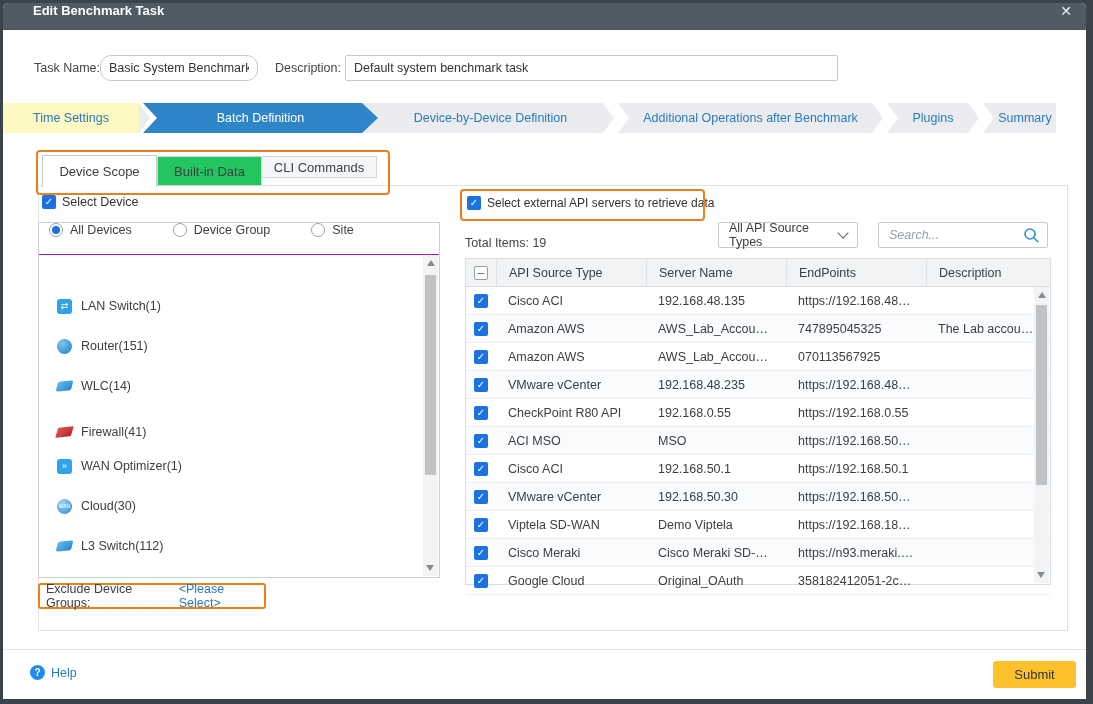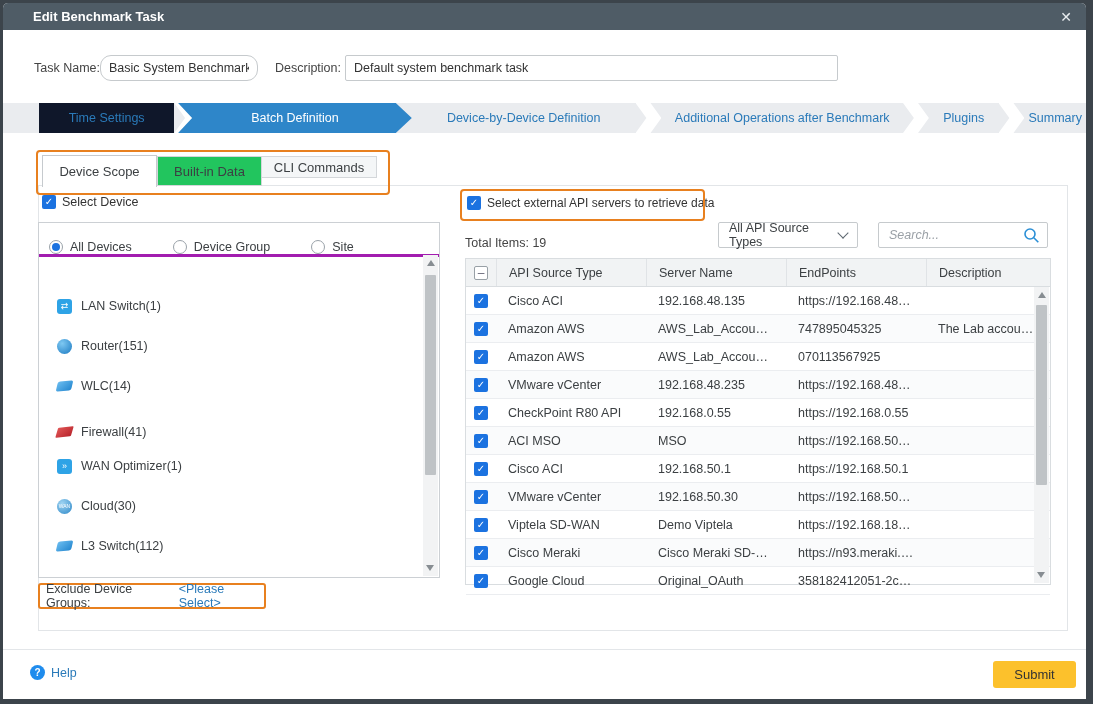--- a/index.html
+++ b/index.html
@@ -2,34 +2,34 @@
 <html><head>
 <meta charset="utf-8">
 <style>
   html,body{margin:0;padding:0;}
   body{width:1093px;height:704px;background:#3c444b;position:relative;overflow:hidden;
        font-family:"Liberation Sans","DejaVu Sans",sans-serif;color:#3c4043;font-size:12.5px;}
   #dialog{position:absolute;left:3px;top:3px;width:1083px;height:696px;background:#fff;
           border-radius:5px 5px 0 0;}
   
   .titlebar{position:absolute;left:0;top:0;width:100%;height:27px;background:#4f5c66;
-            border-radius:5px 5px 0 0;display:flex;align-items:center;box-sizing:border-box;
+            border-radius:5px 5px 0 0;display:flex;align-items:flex-start;box-sizing:border-box;
             padding:0 14px 0 30px;}
   .titlebar .ttl{color:#fff;font-size:13px;font-weight:600;flex:1;}
   .titlebar .close{color:#e9edf0;font-size:14px;cursor:pointer;}
   
   .flabel{position:absolute;color:#444;}
   .tinput{position:absolute;height:26px;border:1px solid #c6cacd;border-radius:2px;
           box-sizing:border-box;padding:0 8px;font-size:12.5px;color:#333;
           font-family:inherit;background:#fff;}
   
   .wbar{position:absolute;left:0;top:100px;width:1083px;height:30px;background:#eaecef;
         display:flex;align-items:stretch;font-size:12.5px;}
   .wseg{display:flex;align-items:center;justify-content:center;color:#2a7ab9;white-space:nowrap;}
-  .wseg.first{background:#0f172a;width:136px;margin-left:36px;}
+  .wseg.first{background:#fef9c3;width:136px;}
   .wchev{width:26px;background:#fff;
          clip-path:polygon(0 0,58% 0,100% 50%,58% 100%,0 100%,42% 50%);}
   .wseg.active{background:#2e86c9;color:#fff;width:235px;margin-left:-22px;z-index:1;
        clip-path:polygon(0 0,calc(100% - 16px) 0,100% 50%,calc(100% - 16px) 100%,0 100%,14px 50%);}
   .w3{width:225px}.w4{width:243px}.w5{width:70px}.w6{width:62px}
   .wfill{flex:1;background:#fff;}
   
   .panel{position:absolute;left:35px;top:182px;width:1030px;height:446px;background:#fff;
          border:1px solid #e2e5e8;box-sizing:border-box;}
   .tab{position:absolute;display:flex;align-items:center;justify-content:center;
@@ -45,21 +45,21 @@
   .cb.on{background:#1b72e0;color:#fff;font-size:10px;font-weight:700;line-height:1;}
   .cb.indet{background:#fff;border:1px solid #98a0a6;color:#667;font-size:12px;line-height:1;}
   .radio{width:14px;height:14px;border:1px solid #9aa2a9;border-radius:50%;box-sizing:border-box;
          display:inline-block;position:relative;background:#fff;flex:0 0 auto;cursor:pointer;}
   .radio.sel::after{content:"";position:absolute;left:2px;top:2px;width:8px;height:8px;
          border-radius:50%;background:#1b72e0;}
   .ckrow{position:absolute;display:flex;align-items:center;gap:6px;color:#333;}
   
   .devbox{position:absolute;left:35px;top:219px;width:402px;height:356px;
           border:1px solid #ccd0d4;box-sizing:border-box;background:#fff;}
-  .radiorow{height:31px;border-bottom:3px solid #a21caf;display:flex;align-items:flex-end;}
+  .radiorow{height:31px;border-bottom:1px solid #a21caf;display:flex;align-items:flex-start;}
   .radiorow .ritem{display:flex;align-items:center;gap:7px;}
   .devlist{position:absolute;left:0;top:31px;right:16px;bottom:0;overflow:hidden;}
   .dev-item{position:absolute;left:18px;display:flex;align-items:center;height:20px;cursor:pointer;}
   .dev-icon{width:15px;height:15px;margin-right:9px;display:inline-flex;align-items:center;
             justify-content:center;color:#fff;font-size:9px;line-height:1;flex:0 0 auto;}
   .lan-switch-icon{background:#2ea3e6;border-radius:3px;}
   .router-icon{background:radial-gradient(circle at 35% 30%,#7ec8f2,#1b7ac2);border-radius:50%;}
   .wlc-icon,.l3-switch-icon{background:linear-gradient(135deg,#6bbdf0,#2386cf);height:10px;
             transform:skewX(-18deg) rotate(-5deg);border-radius:2px;}
   .firewall-icon{background:linear-gradient(135deg,#e05555,#b8242c);height:10px;

